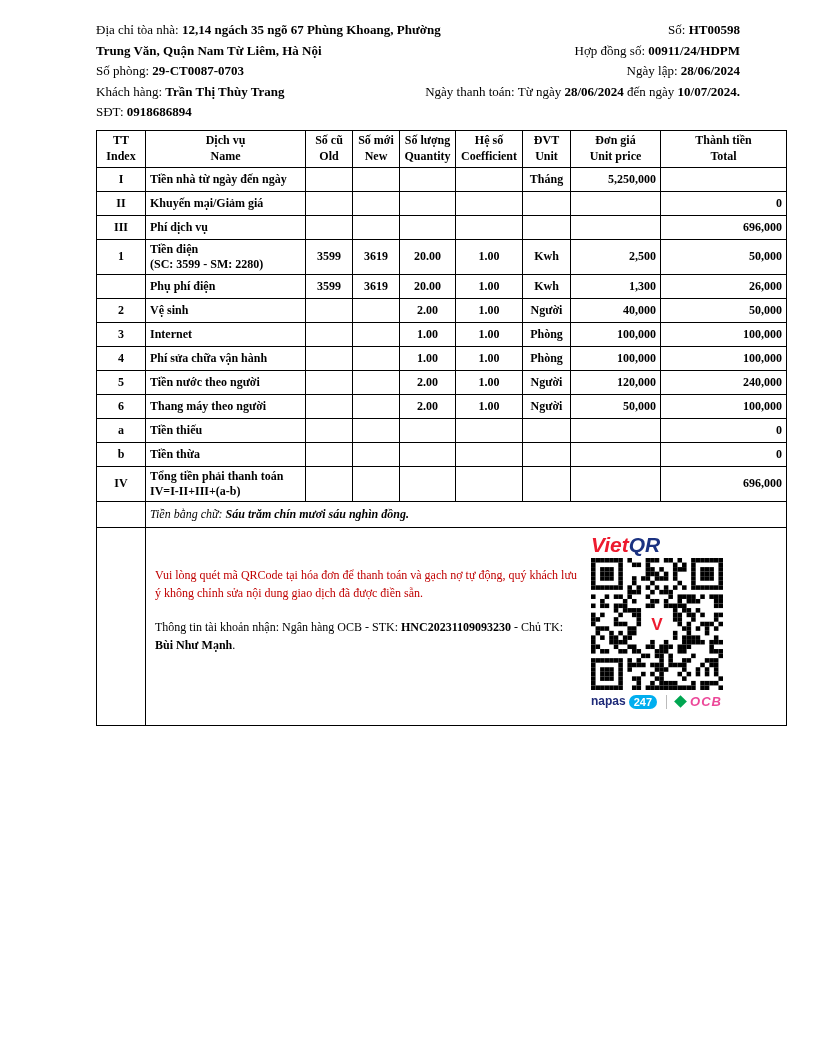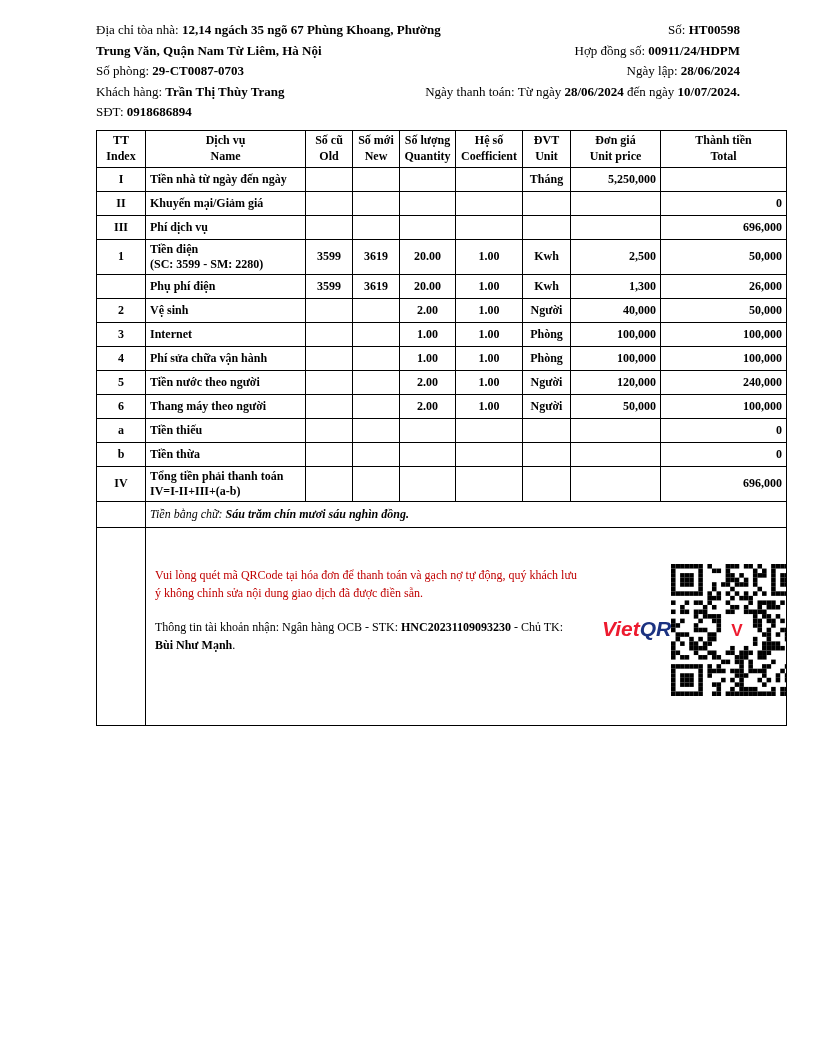--- a/index.html
+++ b/index.html
@@ -32,21 +32,21 @@
 
   tr.words-row td { height:26px; font-weight:normal; }
   .words-cell { font-style:italic; padding-left:8px; }
   .words-cell b { font-weight:bold; }
 
   tr.qr-row td { height:198px; padding:0; vertical-align:top; font-weight:normal; }
   .qr-flex { display:flex; width:100%; height:100%; }
   .qr-text { width:432px; padding:38px 0 0 9px; font-size:12px; line-height:1.55; }
   .red-note { color:#c00000; margin-bottom:15px; }
   .acct b { font-weight:bold; }
-  .qr-block { margin-left:auto; margin-right:40px; width:144px; display:flex; flex-direction:row; align-items:center; padding-top:5px; }
+  .qr-block { margin-left:auto; margin-right:51px; width:144px; display:flex; flex-direction:column; align-items:flex-start; padding-top:5px; }
   .vietqr-logo { font-family:"Liberation Sans", sans-serif; font-weight:bold; font-style:italic; font-size:21px; line-height:1.1; }
   .vietqr-logo .viet { color:#ed1b2f; }
   .vietqr-logo .qrpart { color:#1b3281; }
   .qr-code { margin-top:2px; width:132px; height:132px; }
   .logos-row { display:flex; align-items:center; gap:9px; margin-top:4px; font-family:"Liberation Sans", sans-serif; }
   .napas { display:flex; align-items:center; }
   .napas-word { color:#1e2a78; font-weight:bold; font-size:12px; }
   .badge247 { background:#00aeef; color:#fff; border-radius:8px; padding:0 5px; font-size:11px; font-weight:bold; margin-left:3px; line-height:14px; }
   .logos-divider { width:1px; height:14px; background:#bbb; }
   .ocb { display:flex; align-items:center; }

